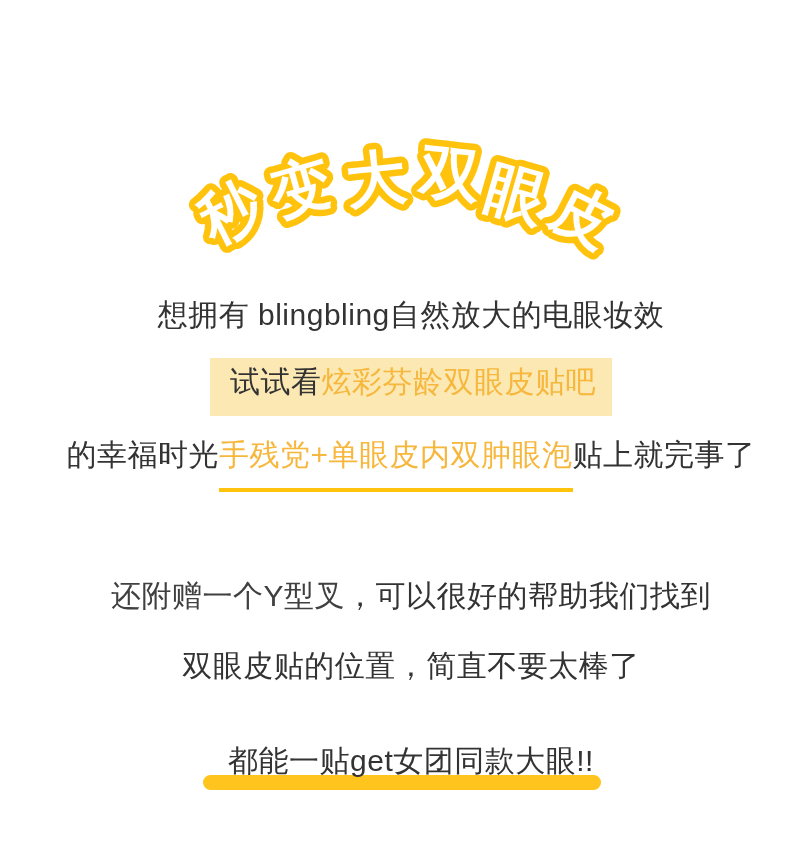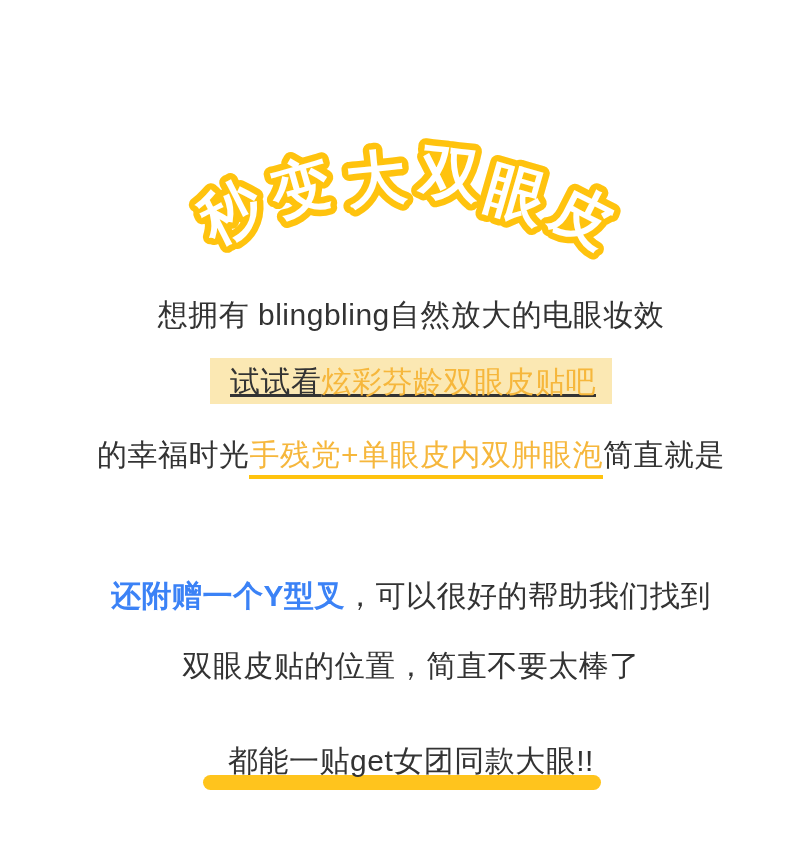--- a/index.html
+++ b/index.html
@@ -48,33 +48,32 @@
   .l1 { top: 297px; }
   .l2 { top: 358px; }
   .l3 { top: 437px; }
   .l4 { top: 508px; }
   .l5 { top: 578px; }
   .l6 { top: 648px; }
   .l7 { top: 715px; margin-top: 28px; }
   .hl-box {
     display: inline-block;
     background: #FBE8B3;
-    padding: 6px 16px 4px 20px;
-    text-decoration: underline;
+    padding: 6px 16px 16px 20px;
   }
   .gold { color: #F6B73C; }
   .gold-underline {
     display: inline-block;
     border-bottom: 4px solid #FFC30E;
-    padding-bottom: 2px;
+    padding-bottom: 15px;
     text-align: center;
   }
   .bold-gold {
-    color: #3b82f6;
-    font-weight: bold;
+    color: #404040;
+    font-weight: normal;
   }
   .final-wrap {
     position: relative;
     display: inline-block;
     z-index: 0;
   }
   .final-bar {
     position: absolute;
     left: -25px;
     right: -7px;
@@ -99,21 +98,21 @@
     <text transform="translate(583,98) rotate(27)">皮</text>
   </svg>
 
   <div class="line l1">想拥有 blingbling自然放大的电眼妆效</div>
 
   <div class="line l2">
     <span class="hl-box"><span>试试看</span><span class="gold">炫彩芬龄双眼皮贴吧</span></span>
   </div>
 
   <div class="line l3">
-    <span>的幸福时光</span><span class="gold gold-underline">手残党+单眼皮内双肿眼泡</span><span>简直就是</span>
+    <span>的幸福时光</span><span class="gold gold-underline">手残党+单眼皮内双肿眼泡</span><span>贴上就完事了</span>
   </div>
 
 
   <div class="line l5">
     <span class="bold-gold">还附赠一个Y型叉</span><span>，可以很好的帮助我们找到</span>
   </div>
 
   <div class="line l6">双眼皮贴的位置，简直不要太棒了</div>
 
   <div class="line l7">

